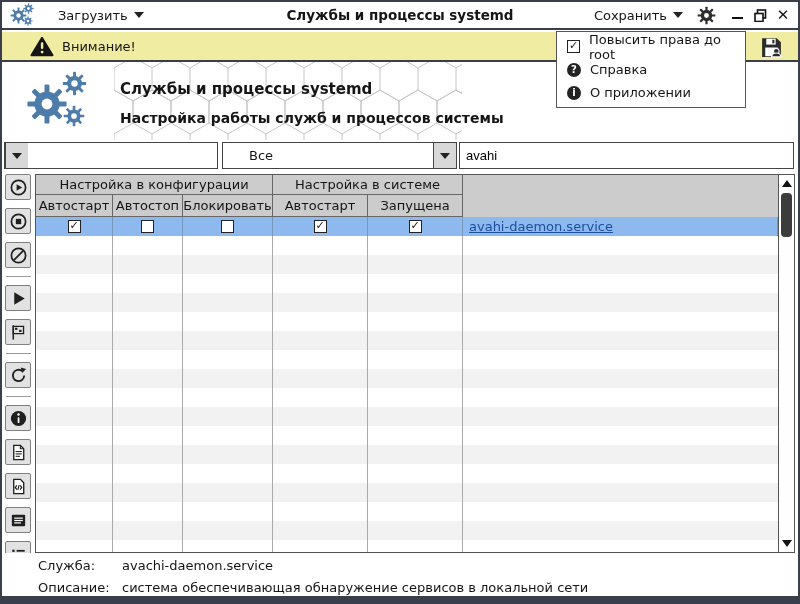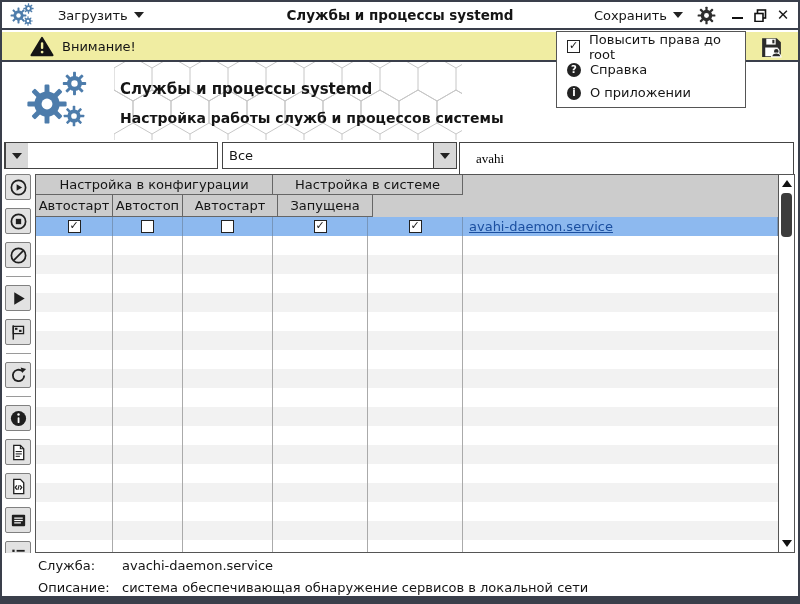--- a/index.html
+++ b/index.html
@@ -44,22 +44,22 @@
   .hd-title { position:absolute; left:118px; top:18px; font-weight:bold; font-size:15px; }
   .hd-sub { position:absolute; left:118px; top:48px; font-weight:600; font-size:14px; }
   
   .filters { position:absolute; left:0; top:138px; right:0; height:32px; }
   .combo { position:absolute; top:2px; height:27px; border:1px solid #444; background:#fff;
            display:flex; align-items:stretch; cursor:pointer; }
   .combo-val { flex:1; font-size:13px; padding:5px 0 0 6px; white-space:nowrap; overflow:hidden; }
   .combo-btn { width:23px; background:#d8d8d8; border-left:1px solid #444;
                display:flex; align-items:center; justify-content:center; }
   .combo-btn .caret { border-left-width:5px; border-right-width:5px; border-top-width:6px; }
-  .search { position:absolute; left:457px; right:4px; top:2px; height:33px; border:1px solid #444;
-            font-size:13px; padding:0 16px; font-family:Liberation Serif, serif; }
+  .search { position:absolute; left:457px; right:4px; top:2px; height:27px; border:1px solid #444;
+            font-size:13px; padding:0 6px; font-family:Liberation Sans, sans-serif; }
   
   .main { position:absolute; left:0; top:170px; right:0; height:381px; }
   .toolbar { position:absolute; left:3px; top:2px; width:27px; }
   .tbtn { width:26px; height:26px; margin:0 0 8px 0; background:#e2e2e2; border:1px solid #808080;
           border-radius:2px; display:flex; align-items:center; justify-content:center; cursor:pointer; }
   .tsep { height:1px; background:#9a9a9a; margin:0 1px 8px 1px; }
   
   .table { position:absolute; left:33px; top:2px; right:3px; bottom:0; border:1px solid #555; background:#fff; }
   .tcontent { position:absolute; left:0; top:0; right:16px; bottom:0; overflow:hidden; }
   .thead { position:relative; height:42px; background:#ccc; }
@@ -214,21 +214,21 @@
     <div class="hd-title">Службы и процессы systemd</div>
     <div class="hd-sub">Настройка работы служб и процессов системы</div>
   </div>
 
   <div class="filters">
     <div class="combo" style="left:2px; width:214px;">
       <span class="combo-btn">
           <span class="caret"></span>
         </span>
     </div>
-    <div class="combo" style="left:220px; width:235px;">
+    <div class="combo" style="left:220px; width:235px;padding-left:20px;">
       <span class="combo-val">Все</span>
       <span class="combo-btn">
           <span class="caret"></span>
         </span>
     </div>
     <input class="search" value="avahi" style="">
   </div>
 
   <div class="main">
     <div class="toolbar">
@@ -319,20 +319,21 @@
     <div class="table">
       <div class="tcontent">
         <div class="thead">
           <div class="thr thr1">
             <div class="hcell" style="width:237px">Настройка в конфигурации</div>
             <div class="hcell" style="width:190px">Настройка в системе</div>
           </div>
           <div class="thr thr2">
             <div class="hcell" style="width:77px">Автостарт</div>
             <div class="hcell" style="width:70px">Автостоп</div>
+            <div class="hcell" style="width:90px">Блокировать</div>
             <div class="hcell" style="width:95px">Автостарт</div>
             <div class="hcell" style="width:95px">Запущена</div>
           </div>
         </div>
         <div class="tbody">
             <div class="trow sel">
               <div class="tcell" style="width: 77px;">
                 <span class="cb">✓</span>
               </div>
               <div class="tcell" style="width: 70px;">

